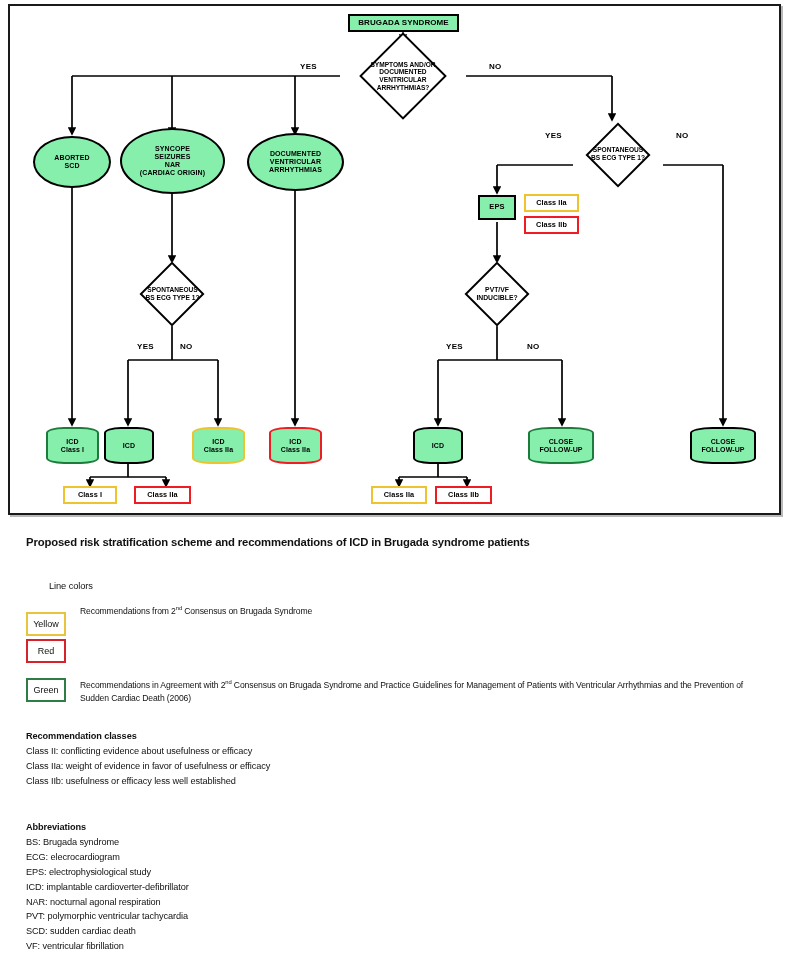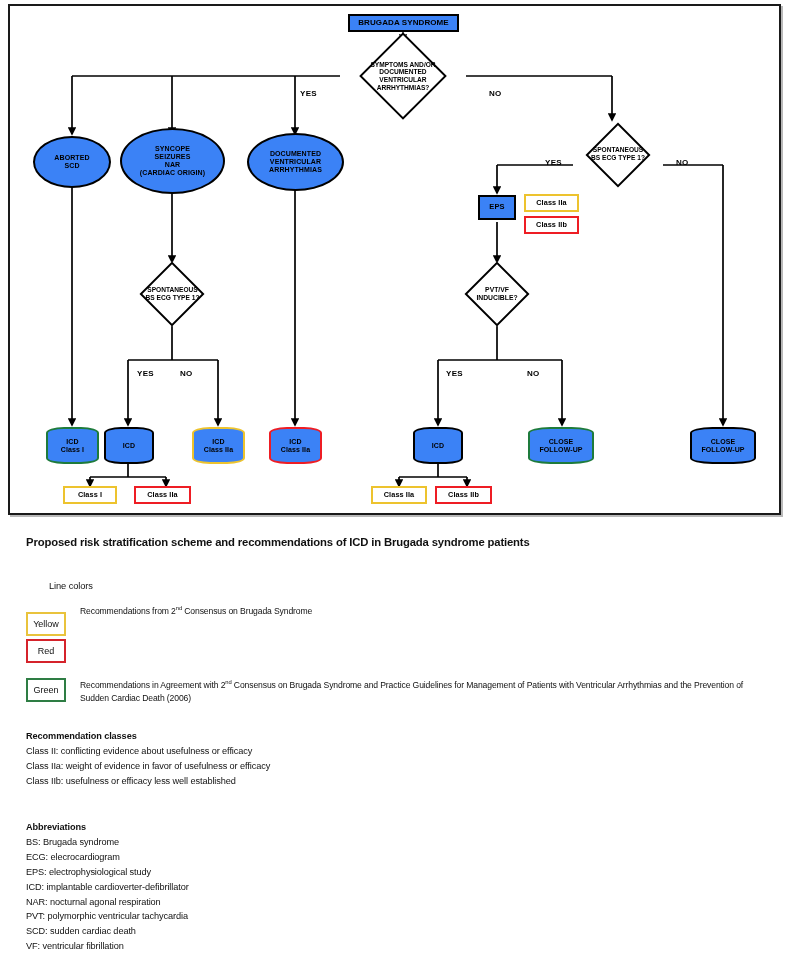--- a/index.html
+++ b/index.html
@@ -8,21 +8,21 @@
 
   
   #chart-frame{
     position:absolute;left:8px;top:4px;width:773px;height:511px;
     border:2px solid #1a1a1a;background:#fff;box-sizing:border-box;
     box-shadow:2px 2px 0 #b9b9b9;
   }
   #svg-flow{position:absolute;left:0;top:0;width:800px;height:520px;}
 
   .node{position:absolute;box-sizing:border-box;display:flex;align-items:center;
-        justify-content:center;text-align:center;background:#3b82f6;
+        justify-content:center;text-align:center;background:#86efac;
         font-family:"Liberation Sans",sans-serif;font-weight:bold;color:#000;
         line-height:1.12;letter-spacing:.1px;}
 
   
   .rect{border:2.5px solid #000;}
   
   .ellipse{border:2.5px solid #000;border-radius:50%;}
   
   .diamond-wrap{position:absolute;}
   .diamond-shape{position:absolute;left:0;top:0;width:100%;height:100%;
@@ -36,21 +36,21 @@
   .barrel.green{border-color:#1e7b3c;}
   .barrel.yellow{border-color:#edc32e;}
   .barrel.red{border-color:#ee1d24;}
 
   
   .tag{border:2.6px solid #000;background:#fff;}
   .tag.yellow{border-color:#edc32e;}
   .tag.red{border-color:#ee1d24;text-align:center;}
 
   
-  .edge-label{position:absolute;font-size:8px;font-weight:bold;letter-spacing:.3px;color:#000;margin-top:27px;}
+  .edge-label{position:absolute;font-size:8px;font-weight:bold;letter-spacing:.3px;color:#000;}
 
   
   #caption{position:absolute;left:26px;top:536px;width:740px;
      font-size:11.3px;font-weight:bold;color:#111;letter-spacing:-.15px;}
 
   #legend-title{position:absolute;left:26px;top:581px;font-size:9.3px;color:#111;letter-spacing:-.1px;padding-left:23px;}
 
   .legend-row{position:absolute;left:26px;display:flex;align-items:flex-start;}
   .swatch{width:40px;min-height:24px;box-sizing:border-box;border:2px solid #000;background:#fff;
      display:flex;align-items:center;justify-content:center;font-size:9px;color:#111;flex:none;}

